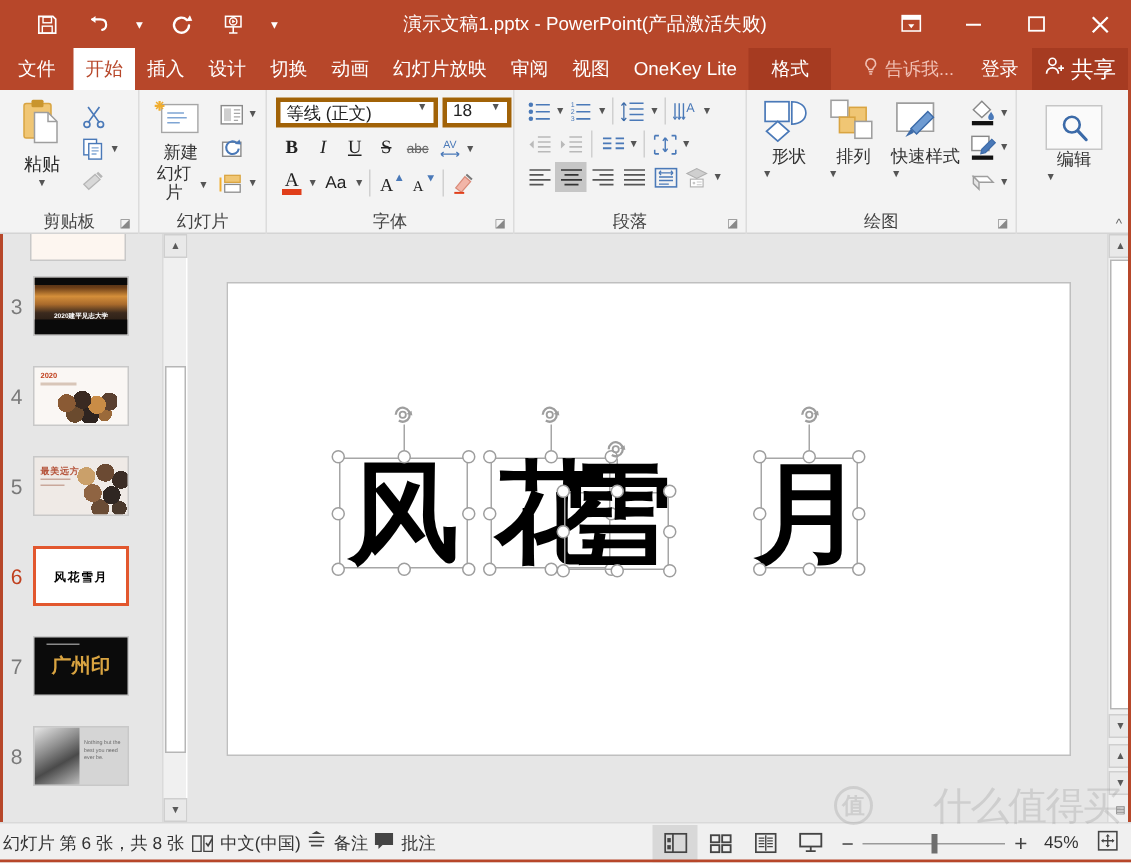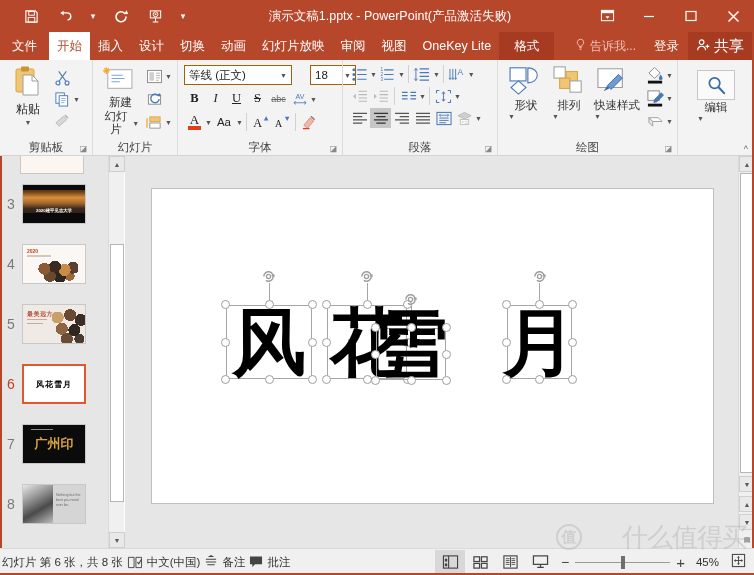--- a/index.html
+++ b/index.html
@@ -91,22 +91,22 @@
   .icon-col { display:flex; flex-direction:column; gap:1px; }
   .row { display:flex; align-items:center; }
 
   
   .clip-grp { width:92px; }
   .paste-col { display:flex; flex-direction:column; align-items:center; width:46px; }
   .clip-right { display:flex; flex-direction:column; padding-top:2px; }
 
   
   .fontbox {
-    height:20px; border:1px solid #a16207; background:#fff;
-    display:flex; align-items:center; padding:0 2px 0 4px; font-size:11.5px; color:#222;
+    height:20px; border:3px solid #a16207; background:#fff;
+    display:flex; align-items:flex-start; padding:0 2px 0 4px; font-size:11.5px; color:#222;
   }
   .fontbox .v { flex:1; white-space:nowrap; overflow:hidden; }
   .fontbox .dd { color:#555; font-size:7px; padding:0 2px; }
   .fbtn {
     width:21px; height:21px; display:flex; align-items:center; justify-content:center;
     font-size:12.5px; color:#222;
   }
   .fbtn.b { font-weight:bold; font-family:"Liberation Serif", serif;}
   .fbtn.i { font-style:italic; font-family:"Liberation Serif", serif;}
   .fbtn.u { text-decoration:underline; font-family:"Liberation Serif", serif;}
@@ -415,21 +415,21 @@
       <div class="rgroup-label">幻灯片</div>
     </div>
 
     <div class="rgroup" style="width:165px">
       <div class="rgroup-body" style="flex-direction:column;padding:5px 6px 0 6px;">
         <div class="row" style="gap:3px;">
           <div class="fontbox" style="width:108px;">
             <span class="v">等线 (正文)</span>
             <span class="dd">▼</span>
           </div>
-          <div class="fontbox" style="width:46px;margin-left:15px;">
+          <div class="fontbox" style="width:46px;">
             <span class="v">18</span>
             <span class="dd">▼</span>
           </div>
         </div>
         <div class="row" style="margin-top:3px;">
           <div class="fbtn b">B</div>
           <div class="fbtn i">I</div>
           <div class="fbtn u">U</div>
           <div class="fbtn s">S</div>
           <div class="fbtn abc">abc</div>

